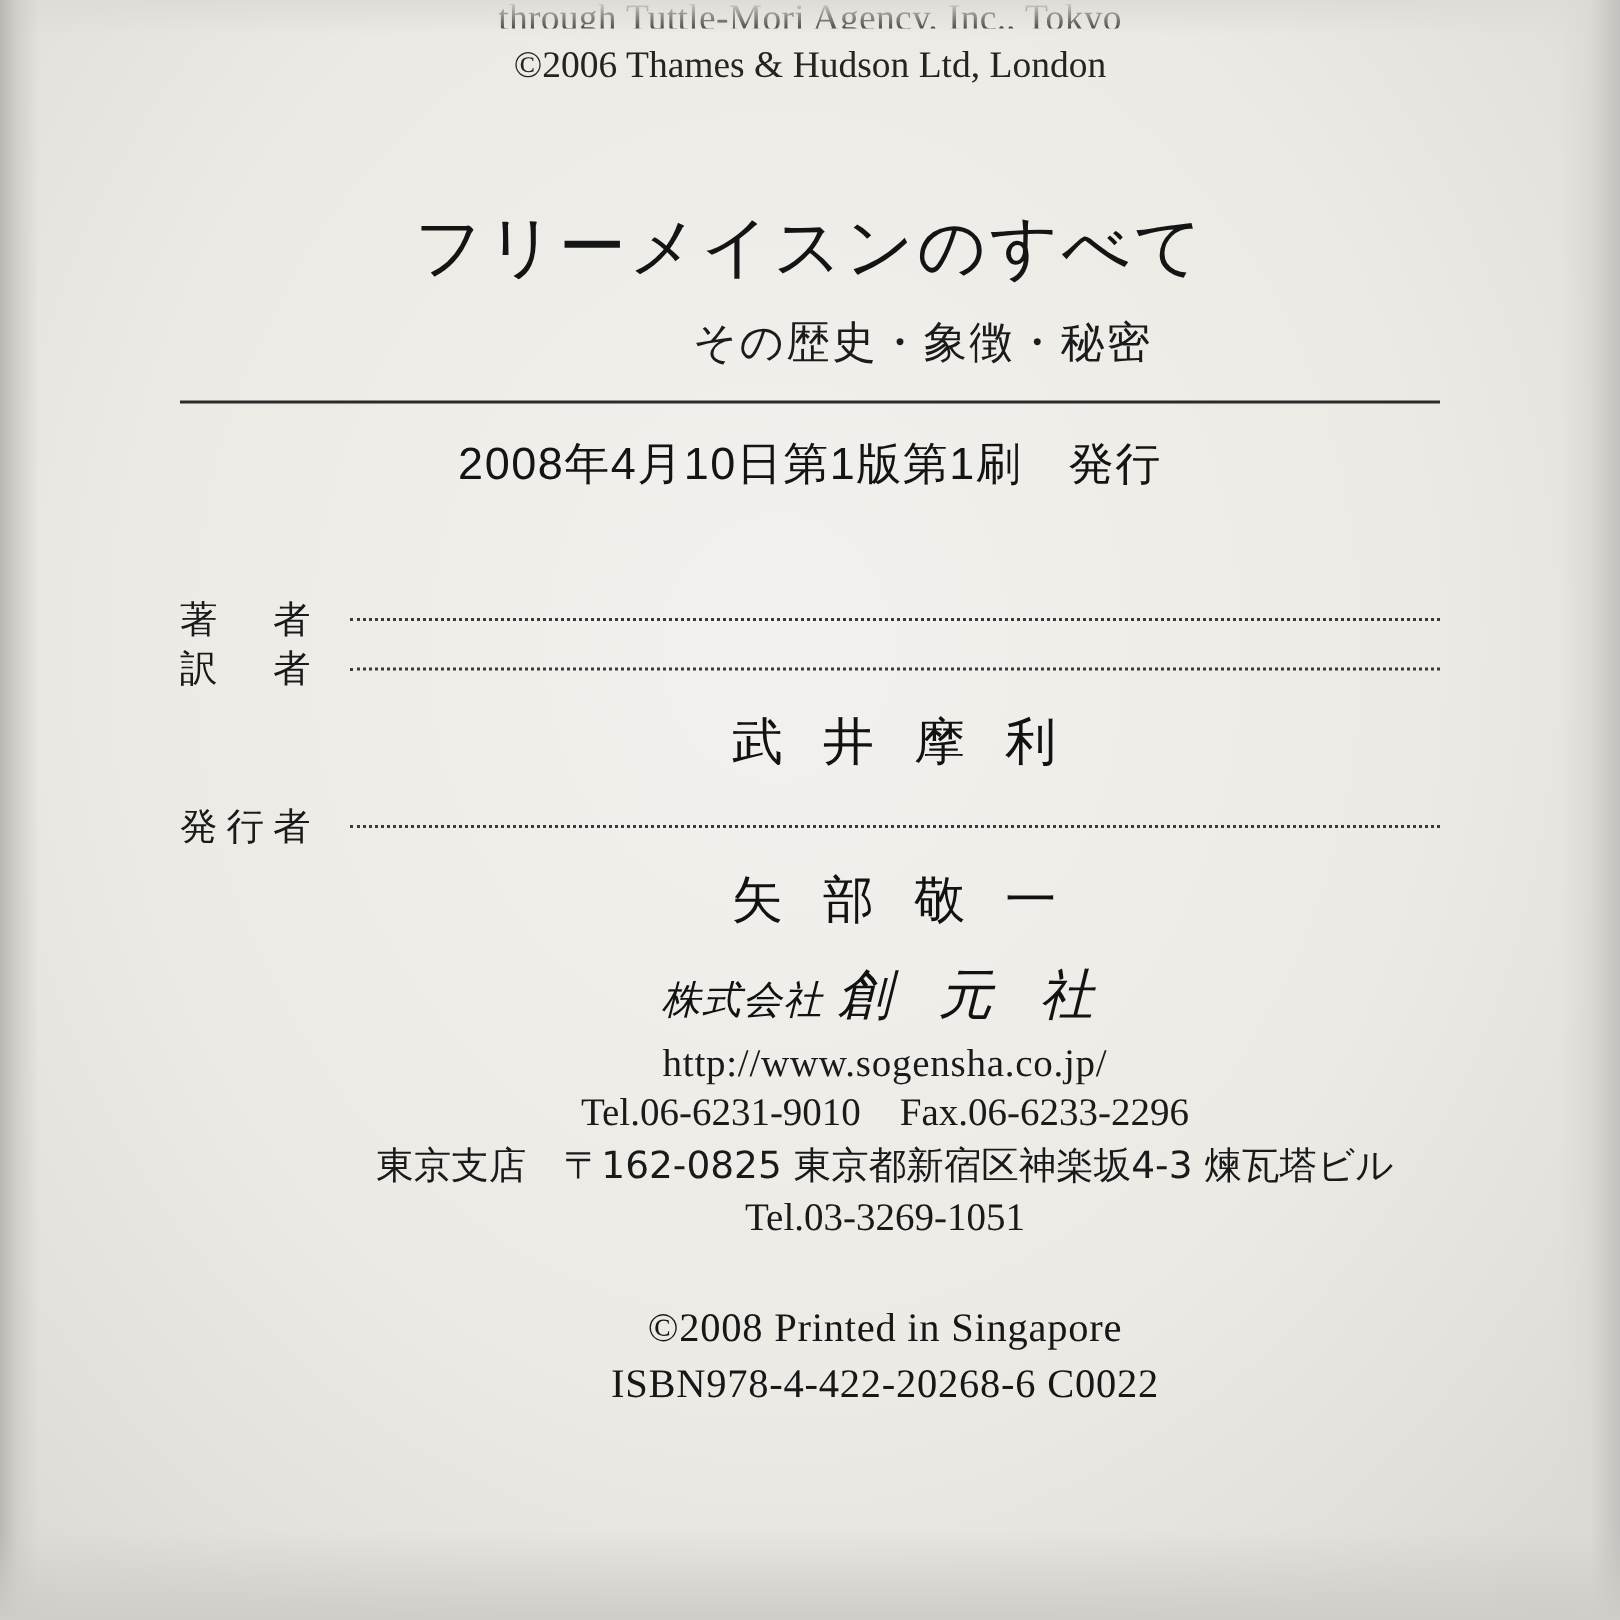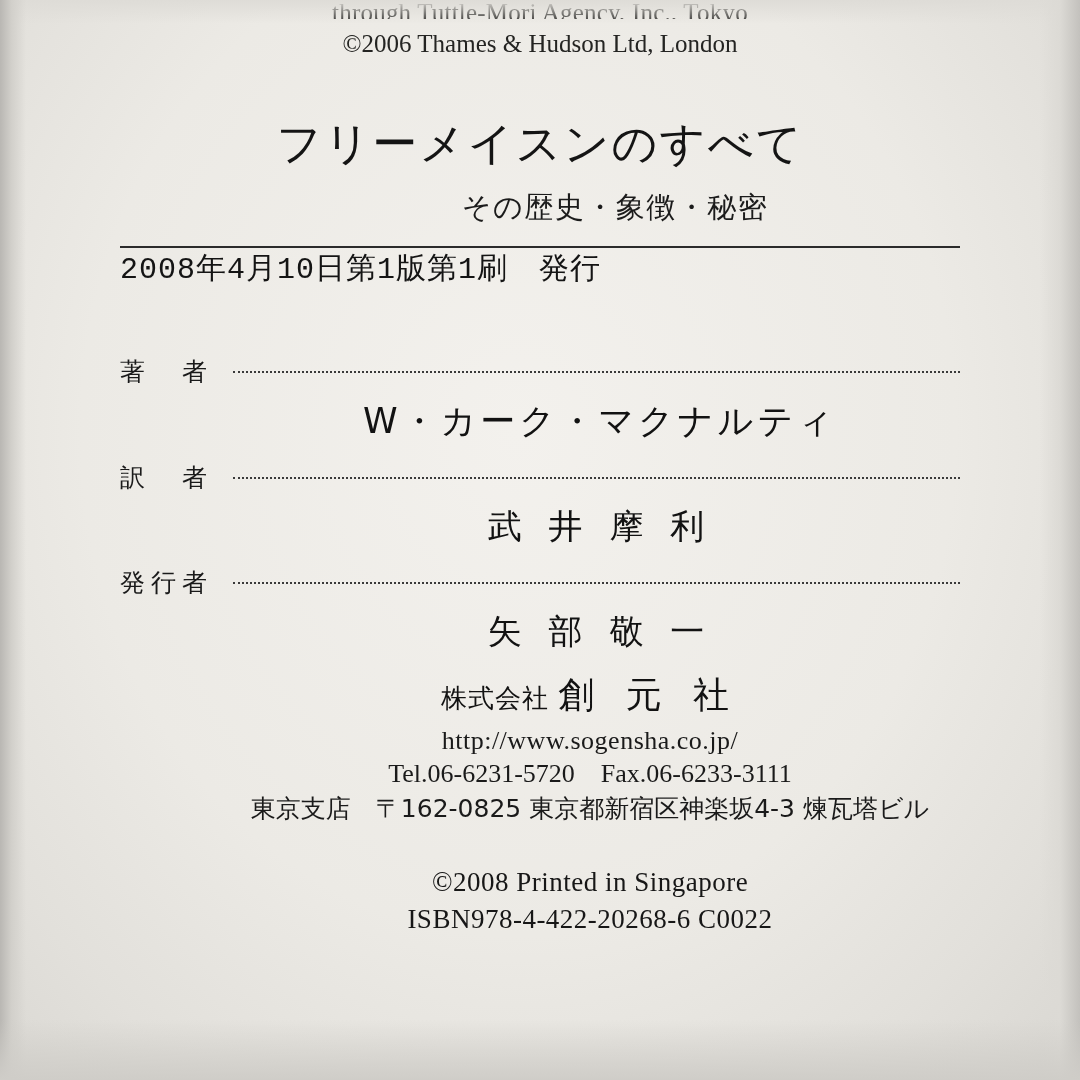--- a/index.html
+++ b/index.html
@@ -66,21 +66,21 @@
   }
   .copyright-line {
     font-size: 25px;
     line-height: 34px;
     margin-top: 8px;
     color: #242422;
   }
 
   .title-block {
     text-align: center;
-    margin-top: 53px;
+    margin-top: 74px;
   }
   .book-title {
     font-family: "DejaVu Sans", sans-serif;
     font-size: 45px;
     letter-spacing: 2px;
     font-weight: 400;
     color: #141414;
   }
   .book-subtitle {
     font-family: Liberation Serif, serif;
@@ -91,25 +91,25 @@
     color: #1b1b1b;
   }
 
   .rule {
     border: 0;
     border-top: 2px solid #2b2b2b;
     margin: 18px 0 0 0;
   }
 
   .pubdate {
-    text-align: left;
-    font-family: Liberation Mono, monospace;
+    text-align: center;
+    font-family: Liberation Sans, sans-serif;
     font-size: 30px;
     letter-spacing: 1px;
-    margin-top: 0;
+    margin-top: 20px;
     color: #141414;
   }
 
   .credits {
     margin-top: 66px;
   }
   .credit-row {
     display: flex;
     align-items: baseline;
     gap: 20px;
@@ -144,20 +144,21 @@
   .publisher-block {
     text-align: center;
     padding-left: 100px;
     margin-top: 14px;
   }
   .pub-name {
     font-family: "DejaVu Sans", sans-serif;
     font-size: 26px;
     letter-spacing: 1px;
     color: #121212;
+    font-style: italic;
   }
   .pub-name .big {
     font-size: 36px;
     letter-spacing: 10px;
   }
   .pub-url {
     font-family: "Liberation Serif", serif;
     font-size: 26px;
     margin-top: 6px;
     letter-spacing: 0.5px;
@@ -211,43 +212,43 @@
     <hr class="rule">
 
     <div class="pubdate">2008年4月10日第1版第1刷　発行</div>
 
     <div class="credits">
 
       <div class="credit-row">
         <span class="credit-label">著　者</span>
         <span class="dots"></span>
       </div>
-      <div class="credit-value">W・カーク・マクナルティ</div>
 
       <div class="credit-row">
         <span class="credit-label">訳　者</span>
         <span class="dots"></span>
       </div>
       <div class="credit-value sm">武 井 摩 利</div>
 
       <div class="credit-row">
         <span class="credit-label">発行者</span>
         <span class="dots"></span>
       </div>
       <div class="credit-value sm">矢 部 敬 一</div>
 
 
       <div class="publisher-block">
         <div class="pub-name">
           <span>株式会社</span>
           <span class="big">創 元 社</span>
         </div>
         <div class="pub-url">http://www.sogensha.co.jp/</div>
-        <div class="addr-line serifnum">Tel.06-6231-5720　Fax.06-6233-3111</div>
+        <div class="addr-line serifnum">Tel.06-6231-9010　Fax.06-6233-2296</div>
         <div class="addr-line">東京支店　〒162-0825 東京都新宿区神楽坂4-3 煉瓦塔ビル</div>
+        <div class="addr-line serifnum">Tel.03-3269-1051</div>
       </div>
 
     </div>
 
     <div class="imprint">
       <div class="imprint-line">©2008  Printed in Singapore</div>
       <div class="imprint-line">ISBN978-4-422-20268-6  C0022</div>
     </div>
 
   </div>

